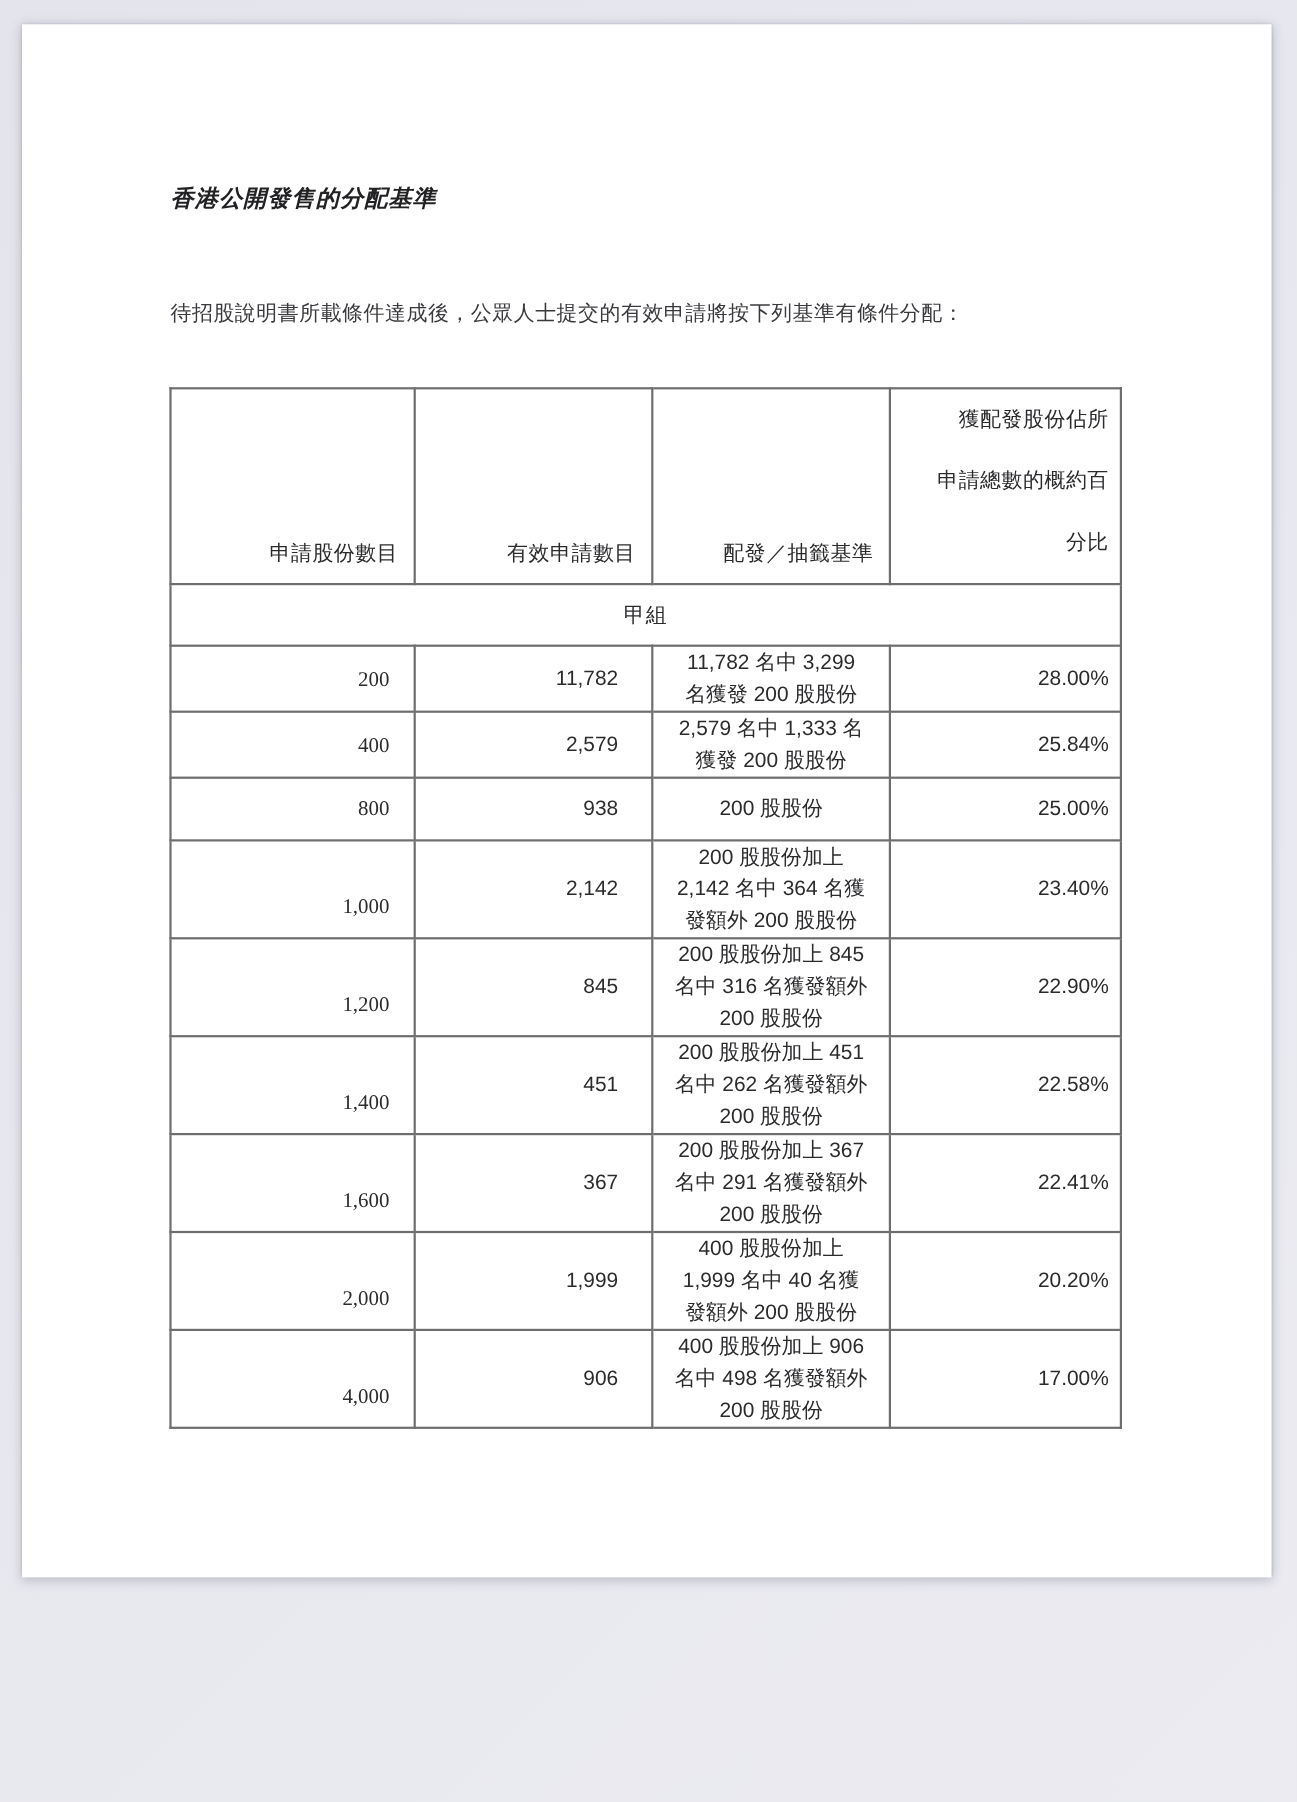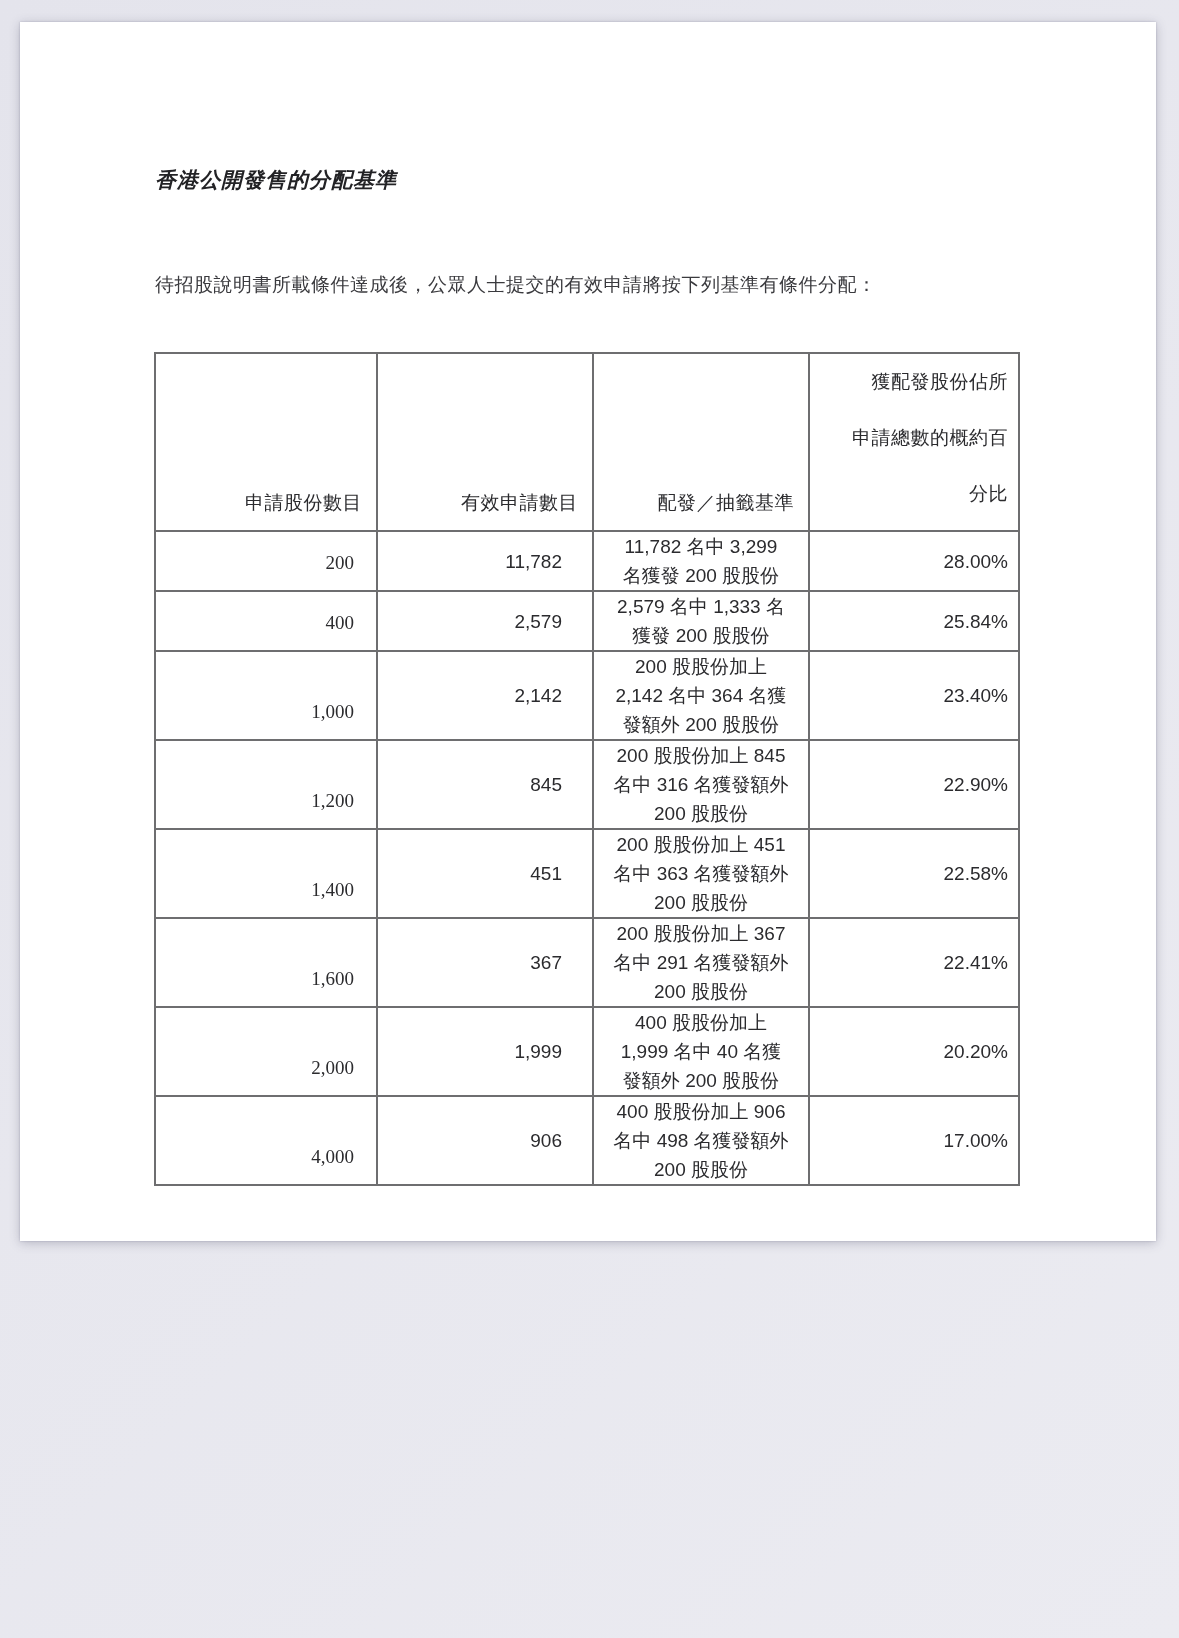--- a/index.html
+++ b/index.html
@@ -9,21 +9,21 @@
     font-family: "Liberation Serif", serif;
     position: relative;
   }
   .canvas {
     position: absolute; inset: 0;
     background: linear-gradient(135deg, #e4e4ec 0%, #ebebf1 100%);
   }
   .page {
     position: absolute;
     left: 20px; top: 22px;
-    width: 1136px; height: 1219px;
+    width: 1136px; height: 1412px;
     background: #ffffff;
     box-shadow: 0 2px 10px rgba(60,60,90,0.28), 0 0 2px rgba(60,60,90,0.25);
     padding-left: 36px;
   }
   .doc-title {
     position: absolute;
     left: 135px; top: 144px;
     font-size: 21px;
     font-weight: bold;
     font-style: italic;
@@ -135,39 +135,50 @@
         <th class="pct-th">
           <div class="pct-lines">
             <div>獲配發股份佔所</div>
             <div>申請總數的概約百</div>
             <div>分比</div>
           </div>
         </th>
       </tr>
     </thead>
     <tbody id="table-body">
+      <tr class="group-row">
+        <td colspan="4">甲組</td>
+      </tr>
 
     <tr class="data-row lines-2">
           <td class="cell-shares">200</td>
           <td class="cell-apps">11,782</td>
           <td class="cell-basis">
             <div class="basis-line">11,782 名中 3,299</div>
             <div class="basis-line">名獲發 200 股股份</div>
           </td>
           <td class="cell-pct">28.00%</td>
         </tr>
         <tr class="data-row lines-2">
           <td class="cell-shares">400</td>
           <td class="cell-apps">2,579</td>
           <td class="cell-basis">
             <div class="basis-line">2,579 名中 1,333 名</div>
             <div class="basis-line">獲發 200 股股份</div>
           </td>
           <td class="cell-pct">25.84%</td>
         </tr>
+        <tr class="data-row lines-1">
+          <td class="cell-shares">800</td>
+          <td class="cell-apps">938</td>
+          <td class="cell-basis">
+            <div class="basis-line">200 股股份</div>
+          </td>
+          <td class="cell-pct">25.00%</td>
+        </tr>
         <tr class="data-row lines-3">
           <td class="cell-shares">1,000</td>
           <td class="cell-apps">2,142</td>
           <td class="cell-basis">
             <div class="basis-line">200 股股份加上</div>
             <div class="basis-line">2,142 名中 364 名獲</div>
             <div class="basis-line">發額外 200 股股份</div>
           </td>
           <td class="cell-pct">23.40%</td>
         </tr>
@@ -179,21 +190,21 @@
             <div class="basis-line">名中 316 名獲發額外</div>
             <div class="basis-line">200 股股份</div>
           </td>
           <td class="cell-pct">22.90%</td>
         </tr>
         <tr class="data-row lines-3">
           <td class="cell-shares">1,400</td>
           <td class="cell-apps">451</td>
           <td class="cell-basis">
             <div class="basis-line">200 股股份加上 451</div>
-            <div class="basis-line">名中 363 名獲發額外</div>
+            <div class="basis-line">名中 262 名獲發額外</div>
             <div class="basis-line">200 股股份</div>
           </td>
           <td class="cell-pct">22.58%</td>
         </tr>
         <tr class="data-row lines-3">
           <td class="cell-shares">1,600</td>
           <td class="cell-apps">367</td>
           <td class="cell-basis">
             <div class="basis-line">200 股股份加上 367</div>
             <div class="basis-line">名中 291 名獲發額外</div>

